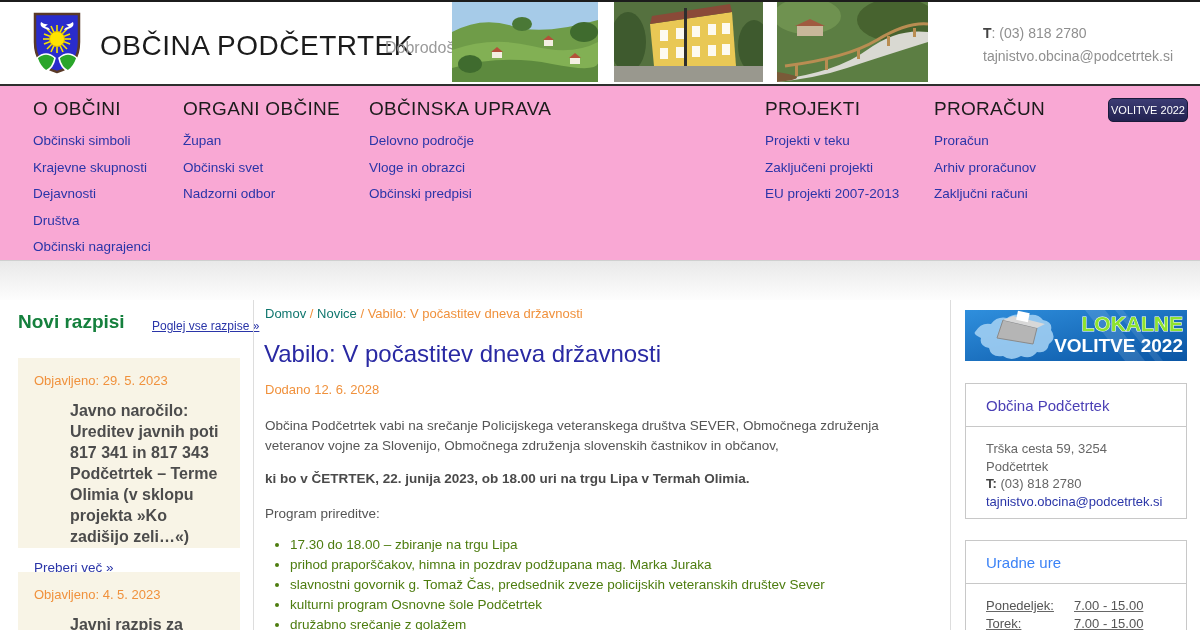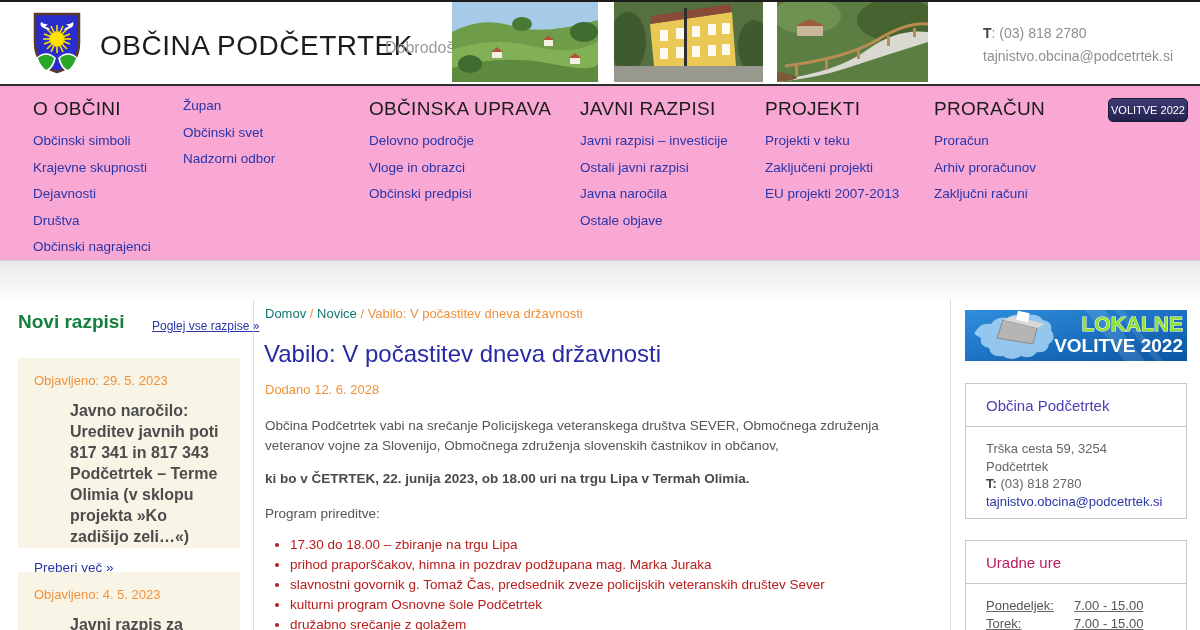--- a/index.html
+++ b/index.html
@@ -43,30 +43,30 @@
 
   
   .breadcrumb { position:absolute; left:265px; top:306px; font-size:13px; color:#f0913c; }
   .breadcrumb a { color:#0f766e; text-decoration:none; }
   .article-title { position:absolute; left:264px; top:340px; font-size:24px; color:#2929a3; white-space:nowrap; }
   .article-date { position:absolute; left:265px; top:382px; font-size:13px; color:#f0913c; }
   .article-p1 { position:absolute; left:265px; top:416px; width:660px; font-size:13.5px; line-height:20px; color:#555; }
   .article-p2 { position:absolute; left:265px; top:471px; width:660px; font-size:13.5px; font-weight:bold; color:#4a4a4a; }
   .article-p3 { position:absolute; left:265px; top:506px; font-size:13.5px; color:#555; }
   .article-ul { position:absolute; left:290px; top:535px; width:650px; }
-  .article-ul li { font-size:13.5px; line-height:20px; color:#b91c1c; margin-bottom:0; }
+  .article-ul li { font-size:13.5px; line-height:20px; color:#4d7c0f; margin-bottom:0; }
 
   
   .banner { position:absolute; left:965px; top:310px; width:222px; height:34px; }
   .side-box { position:absolute; left:965px; width:222px; border:1px solid #c8c8c8; background:#fff; }
   .box-contact { top:383px; height:136px; }
   .box-hours { top:540px; height:120px; }
   .side-box-head { padding:13px 20px 12px; font-size:15px; border-bottom:1px solid #c8c8c8; }
   .head-blue { color:#4a3fb5; }
-  .head-orange { color:#be185d; }
+  .head-orange { color:#3b82f6; }
   .side-box-body { padding:13px 20px; font-size:13px; color:#666; line-height:17.5px; }
   .side-box-body b { color:#444; }
   .side-email { color:#2a35a8; text-decoration:none; }
   .hour-row { display:flex;text-decoration:underline; }
   .hour-day { width:88px; color:#555; }
   .hour-val { color:#555; }
 </style>
 </head>
 <body>
 
@@ -173,39 +173,33 @@
   <div class="nav-col" style="left:33px;">
     <div class="nav-head">O OBČINI</div>
     <a class="nav-item" href="#">Občinski simboli</a>
     <a class="nav-item" href="#">Krajevne skupnosti</a>
     <a class="nav-item" href="#">Dejavnosti</a>
     <a class="nav-item" href="#">Društva</a>
     <a class="nav-item" href="#">Občinski nagrajenci</a>
   </div>
 
   <div class="nav-col" style="left:183px;">
+    <div class="nav-head">ORGANI OBČINE</div>
     <a class="nav-item" href="#">Župan</a>
     <a class="nav-item" href="#">Občinski svet</a>
     <a class="nav-item" href="#">Nadzorni odbor</a>
   </div>
 
   <div class="nav-col" style="left:369px;">
     <div class="nav-head">OBČINSKA UPRAVA</div>
     <a class="nav-item" href="#">Delovno področje</a>
     <a class="nav-item" href="#">Vloge in obrazci</a>
     <a class="nav-item" href="#">Občinski predpisi</a>
   </div>
 
-  <div class="nav-col" style="left:580px;">
-    <div class="nav-head">JAVNI RAZPISI</div>
-    <a class="nav-item" href="#">Javni razpisi – investicije</a>
-    <a class="nav-item" href="#">Ostali javni razpisi</a>
-    <a class="nav-item" href="#">Javna naročila</a>
-    <a class="nav-item" href="#">Ostale objave</a>
-  </div>
 
   <div class="nav-col" style="left:765px;">
     <div class="nav-head">PROJEKTI</div>
     <a class="nav-item" href="#">Projekti v teku</a>
     <a class="nav-item" href="#">Zaključeni projekti</a>
     <a class="nav-item" href="#">EU projekti 2007-2013</a>
   </div>
 
   <div class="nav-col" style="left:934px;">
     <div class="nav-head">PRORAČUN</div>

